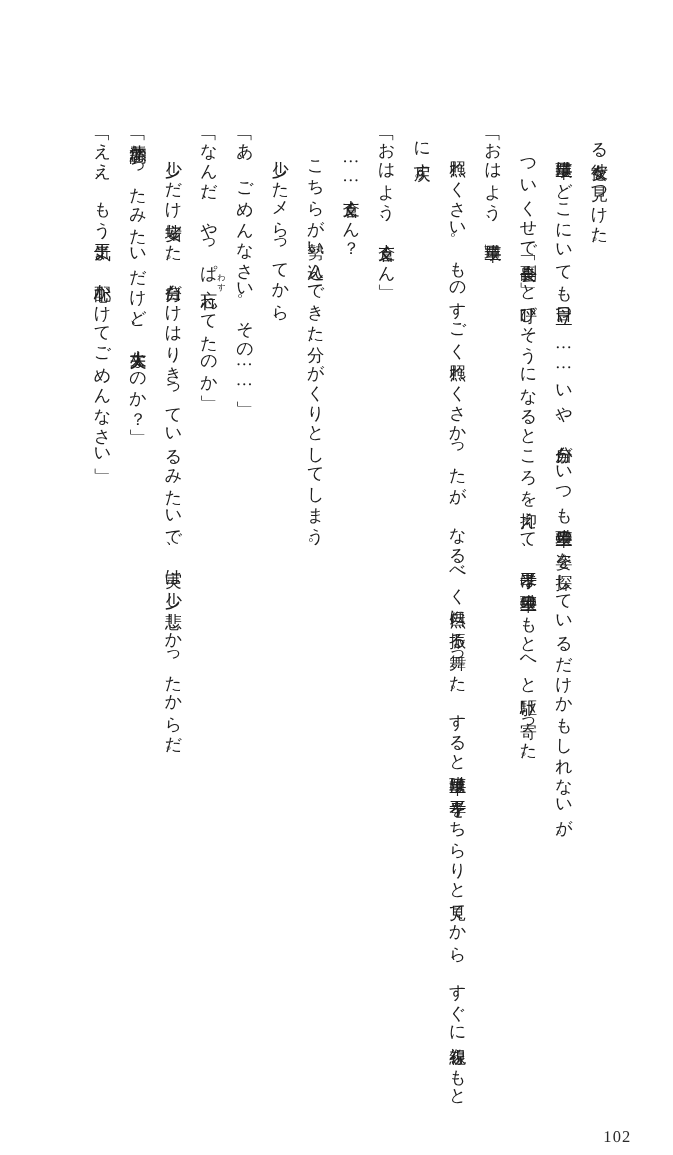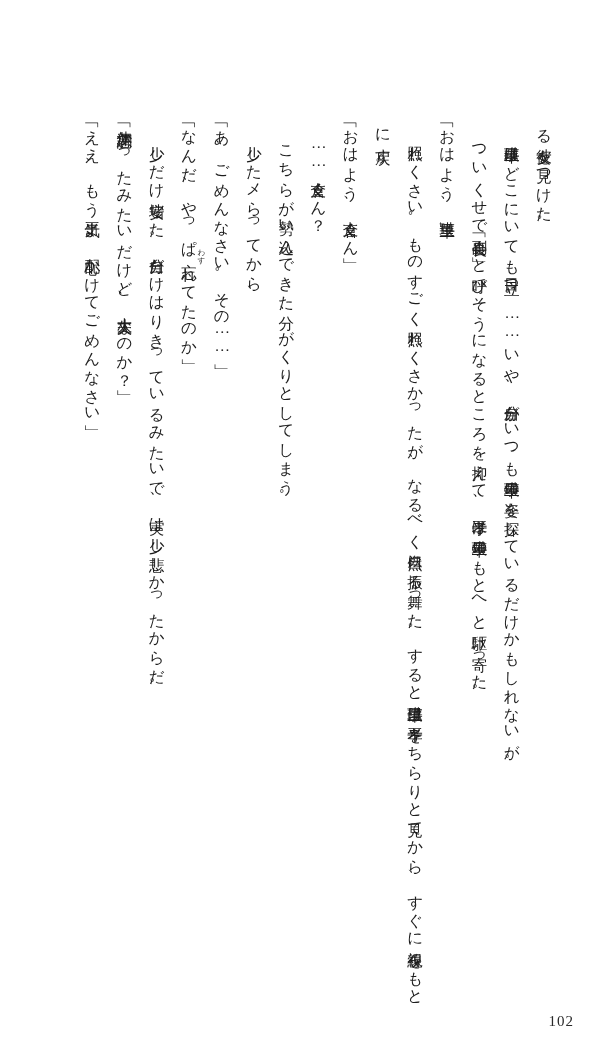--- a/index.html
+++ b/index.html
@@ -56,21 +56,21 @@
     ruby-position: over;
   }
   rt {
     font-size: 7.5px;
     letter-spacing: 0px;
     line-height: 1;
     color: #2a2a2a;
   }
   #page-number {
     position: absolute;
-    bottom: 20px;
+    bottom: 7px;
     right: 38px;
     font-size: 15px;
     font-family: "Liberation Serif", "DejaVu Serif", serif;
     color: #2a2a2a;
     letter-spacing: 1px;
     margin-top: 24px;
   }
 </style>
 </head>
 <body>

